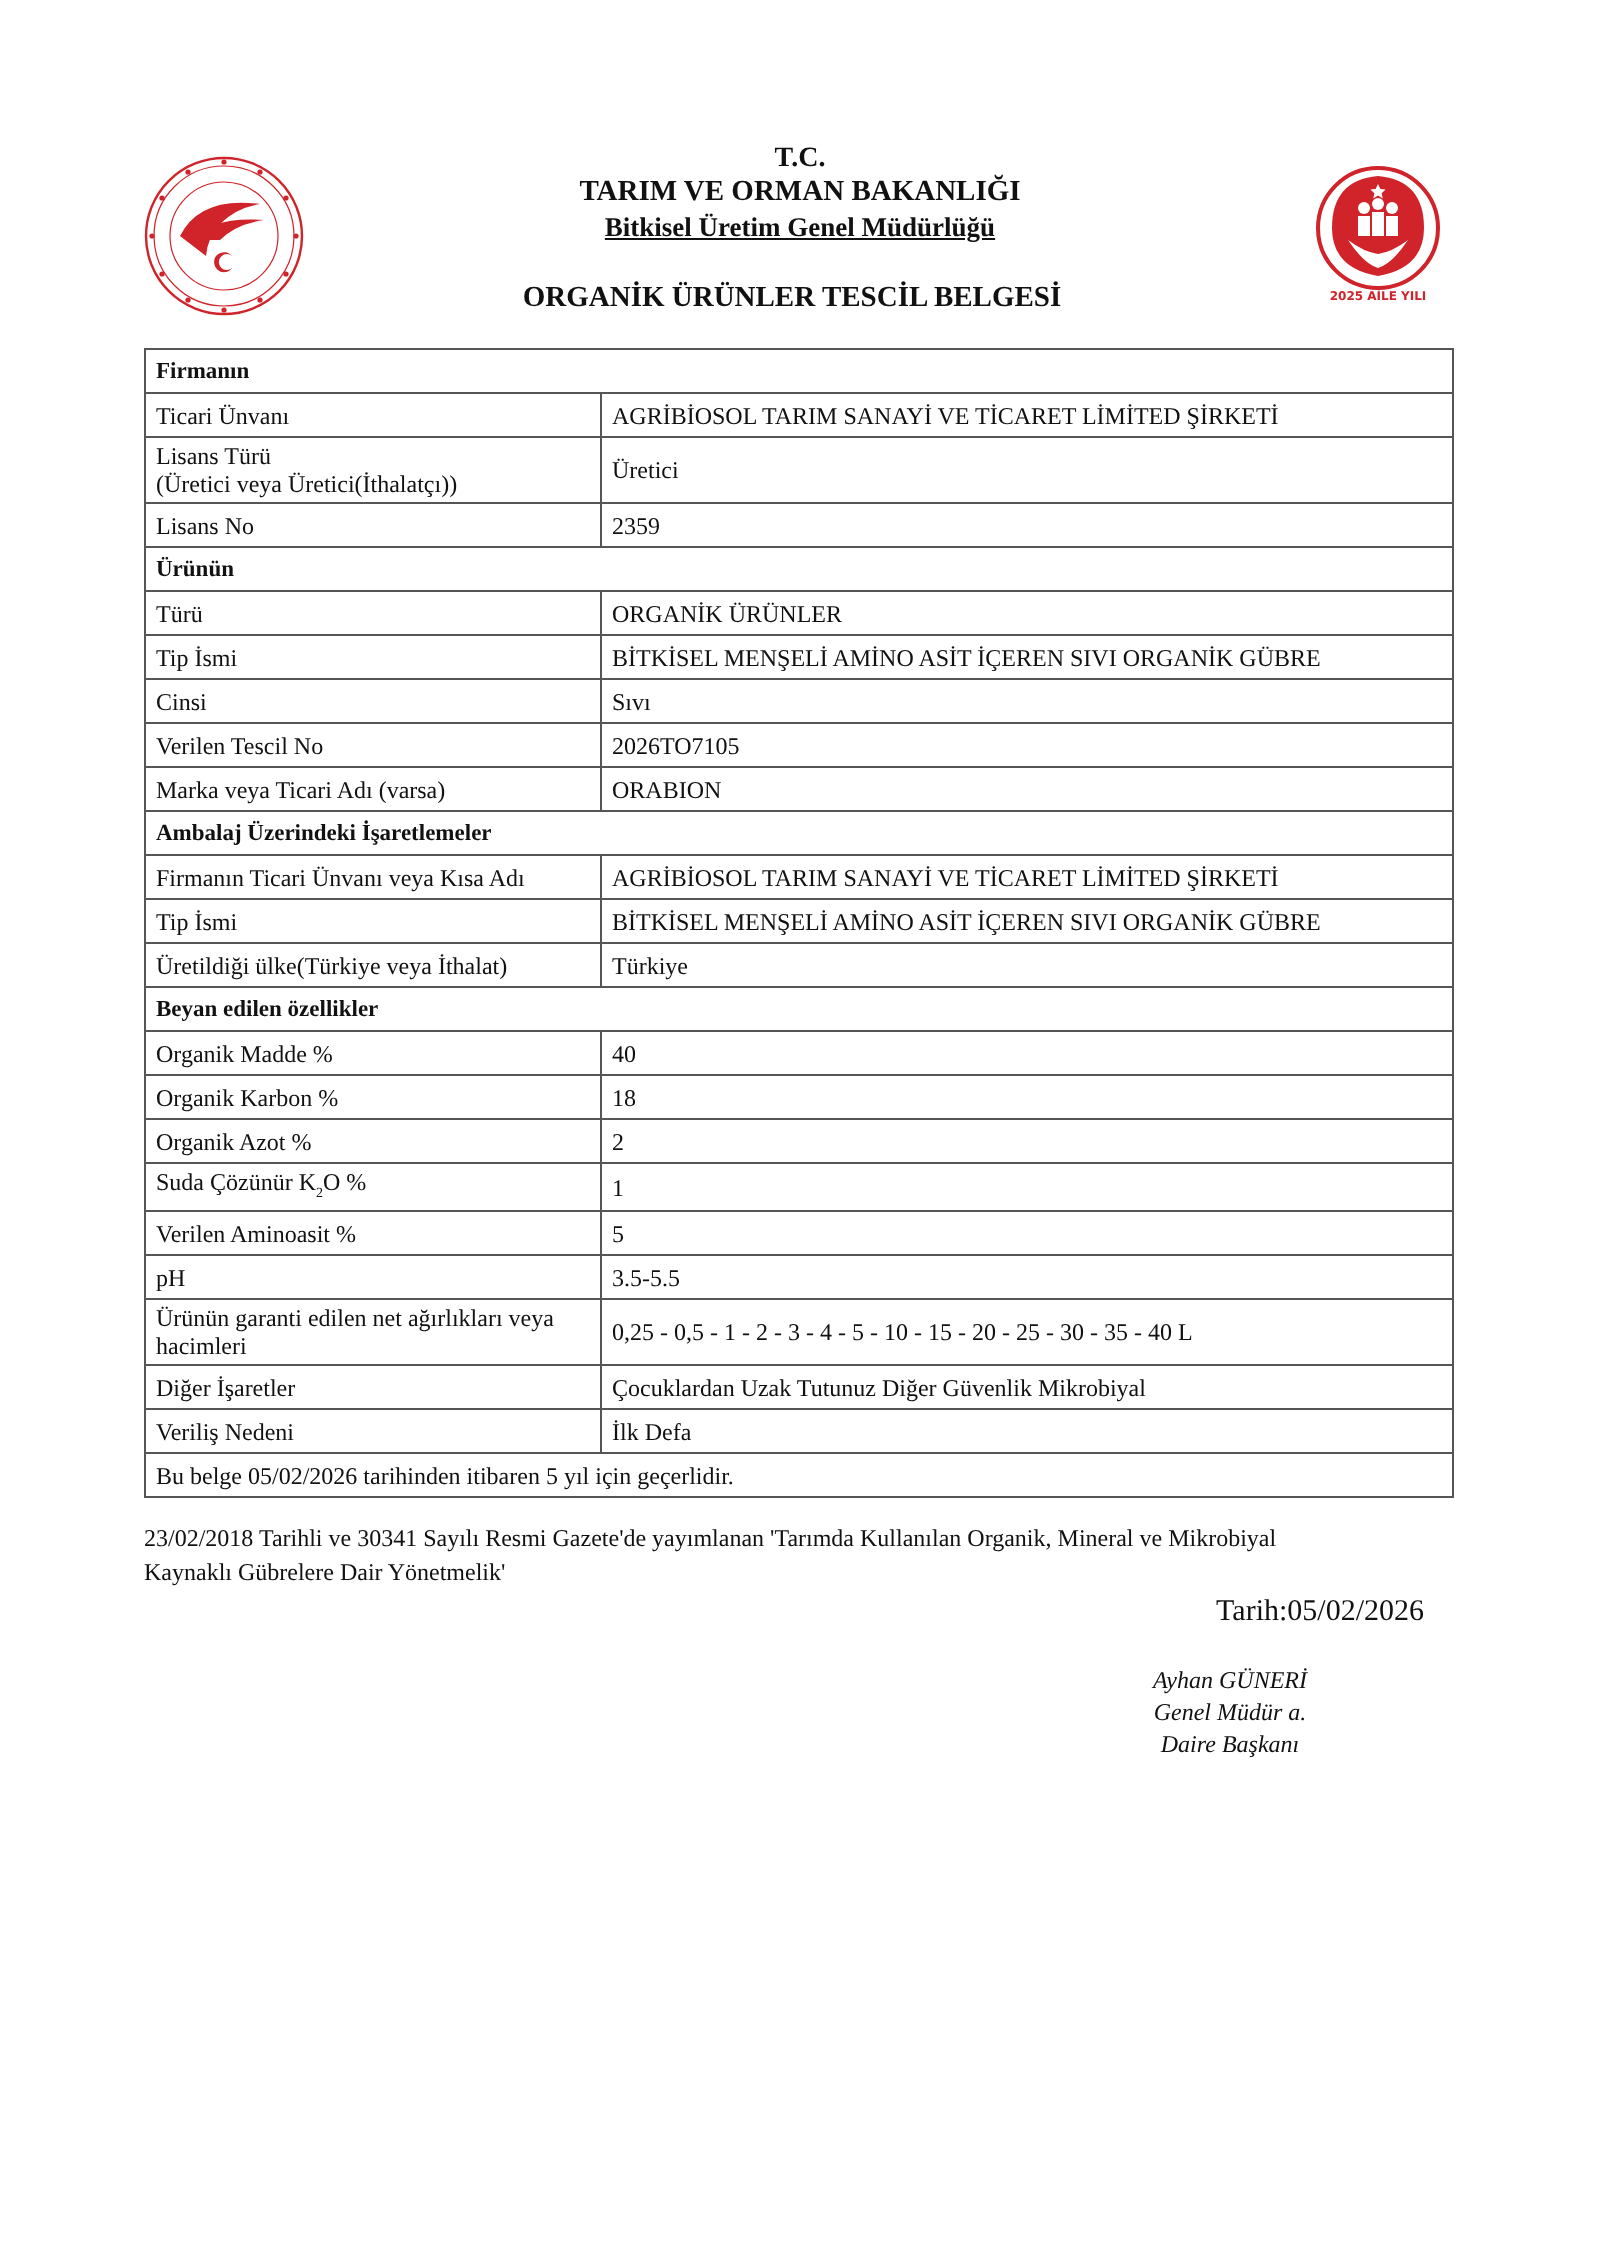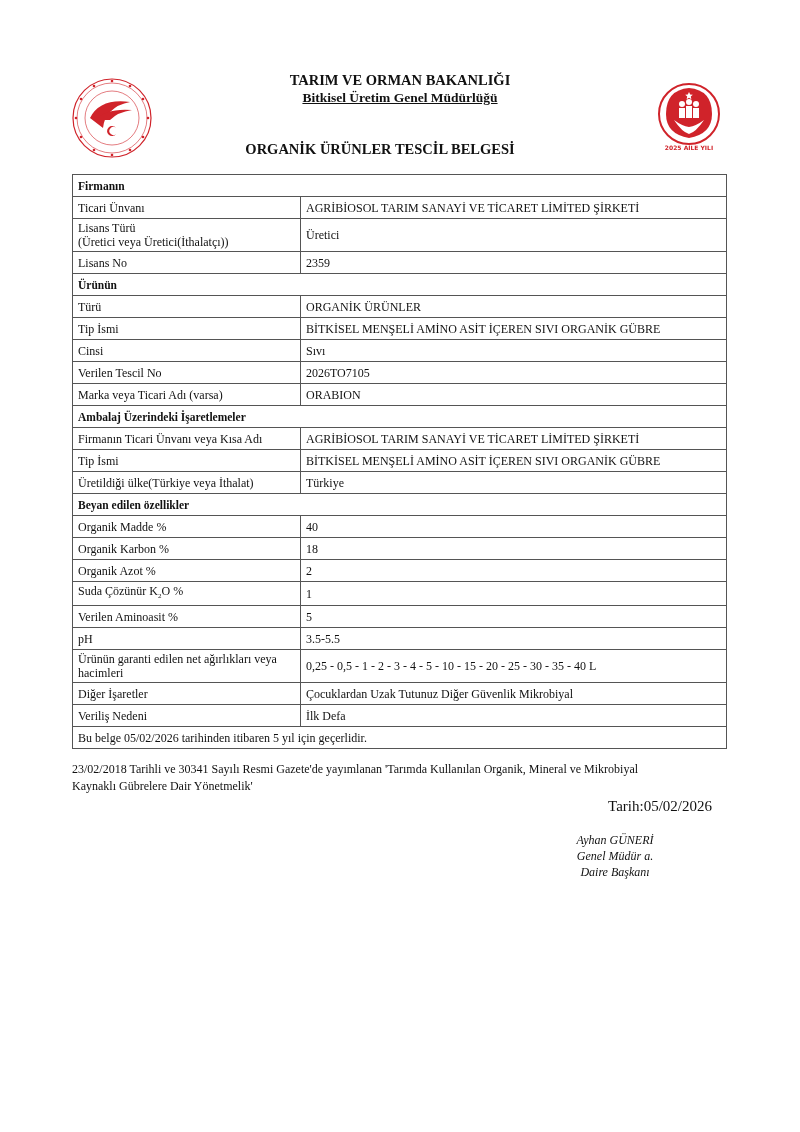--- a/index.html
+++ b/index.html
@@ -3,21 +3,21 @@
 <meta charset="utf-8">
 <style>
   html, body { margin: 0; padding: 0; background: #ffffff; }
   body { width: 800px; height: 1132px; position: relative; font-family: "Liberation Serif", serif; color: #111; }
   .logo-left { position: absolute; left: 70px; top: 76px; width: 84px; height: 84px; }
   .logo-right { position: absolute; left: 656px; top: 80px; width: 66px; height: 72px; }
   .header { position: absolute; left: 0; width: 800px; top: 72px; text-align: center; }
   .header .tc { font-size: 14px; font-weight: bold; line-height: 16px; }
   .header .ministry { font-size: 14.5px; font-weight: bold; line-height: 17px; }
   .header .dept { font-size: 13.5px; font-weight: bold; line-height: 17px; text-decoration: underline; }
-  .doc-title { position: absolute; left: 0; width: 760px; top: 141px; text-align: center; font-size: 14.5px; font-weight: bold; }
+  .doc-title { position: absolute; left: 16px; width: 760px; top: 141px; text-align: center; font-size: 14.5px; font-weight: bold; }
   table.cert { position: absolute; left: 72px; top: 174px; width: 655px; border-collapse: collapse; font-size: 12px; }
   table.cert td { border: 1px solid #555; padding: 2px 5px; height: 17px; vertical-align: middle; line-height: 14px; margin-left: 36px; }
   table.cert td.label { width: 217px; }
   table.cert td.section { font-weight: bold; font-size: 11.5px; }
   table.cert tr.tall td { height: 28px; }
   .footnote { position: absolute; left: 72px; top: 761px; width: 660px; font-size: 12px; line-height: 17px; }
   .date { position: absolute; right: 88px; top: 798px; font-size: 15px; }
   .signature { position: absolute; left: 560px; top: 832px; width: 110px; text-align: center; font-size: 12px; line-height: 16px; font-style: italic; }
   sub { font-size: 7px; }
 </style>
@@ -43,20 +43,21 @@
         <circle cx="11" cy="23" r="1.3"></circle>
         <circle cx="24" cy="10" r="1.3"></circle>
       <path d="M20 42 Q30 22 60 26 Q48 28 40 36 Q34 42 33 52 Z"></path>
       <path d="M26 44 Q36 32 62 34 Q48 36 40 44 Z"></path>
       <path d="M46 52 a5 5 0 1 0 0.1 6 a4 4 0 1 1 -0.1 -6 Z"></path>
     </g>
   </svg>
 </div>
 
 <div class="header">
+  <div class="tc">T.C.</div>
   <div class="ministry">TARIM VE ORMAN BAKANLIĞI</div>
   <div class="dept">Bitkisel Üretim Genel Müdürlüğü</div>
 </div>
 
 <div class="logo-right">
   <svg width="66" height="72" viewBox="0 0 66 72">
     <circle cx="33" cy="34" r="30" fill="none" stroke="#d0232a" stroke-width="2"></circle>
     <path d="M33 8 Q56 10 56 34 Q56 54 33 58 Q10 54 10 34 Q10 10 33 8 Z" fill="#d0232a"></path>
     <path d="M18 40 Q26 52 33 54 Q40 52 48 40 Q40 46 33 47 Q26 46 18 40 Z" fill="#ffffff"></path>
     <g fill="#ffffff">

